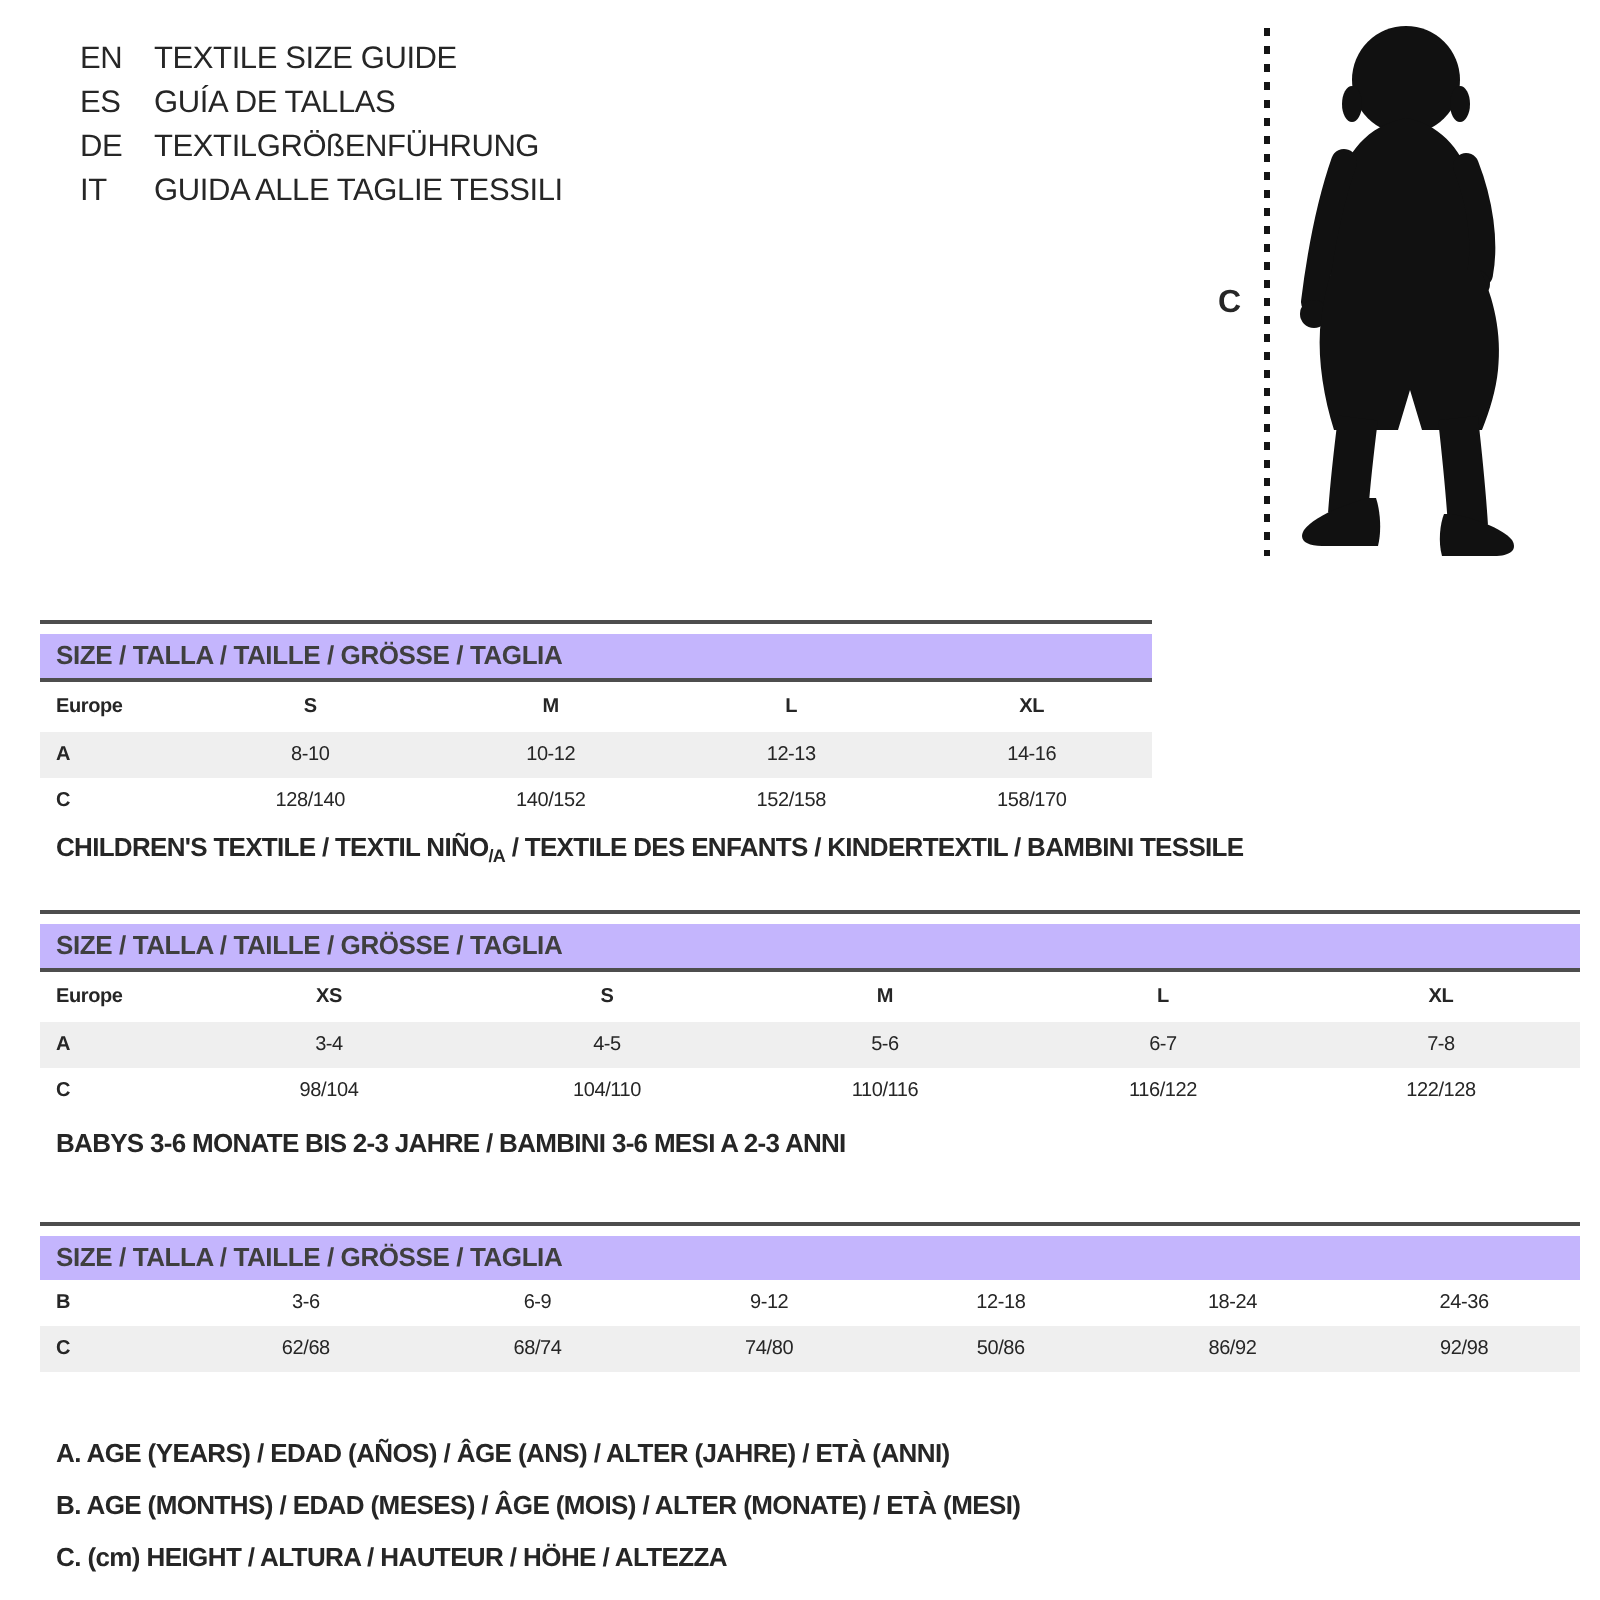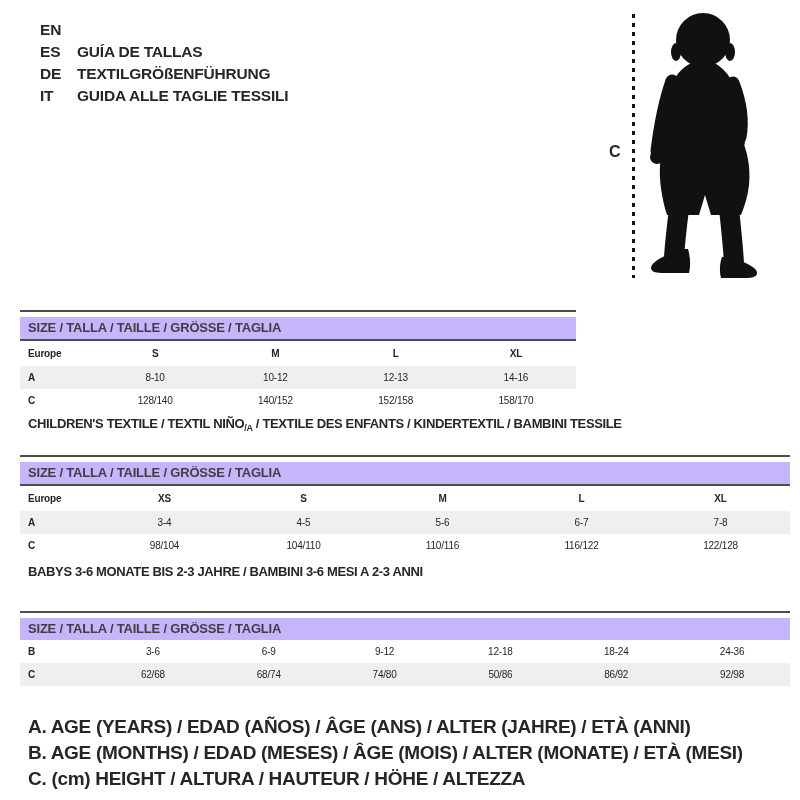--- a/index.html
+++ b/index.html
@@ -1,21 +1,21 @@
 <!DOCTYPE html>
 <html><head>
 <meta charset="utf-8">
 <style>
   html,body { margin:0; padding:0; background:#ffffff; }
   body { width:800px; height:800px; font-family:"Liberation Sans", sans-serif; color:#262626; }
   .canvas { position:relative; width:800px; height:800px; background:#fff; overflow:hidden; }
 
   
   .langs { position:absolute; left:40px; top:19px; }
-  .lang-row { display:flex; height:22px; align-items:center; font-weight:700; font-size:15.5px; letter-spacing:-0.2px; }
+  .lang-row { display:flex; height:22px; align-items:center; font-weight:400; font-size:15.5px; letter-spacing:-0.2px; }
   .lang-code { width:37px; }
 
   
   .dotline { position:absolute; left:632px; top:14px; width:3px; height:264px;
              background:repeating-linear-gradient(to bottom, #141414 0 4px, transparent 4px 9px); }
   .c-label { position:absolute; left:609px; top:143px; font-size:16px; font-weight:700; }
   .toddler { position:absolute; left:645px; top:8px; width:120px; height:272px; }
 
   
   .sec-title { position:absolute; left:28px; font-weight:700; font-size:13px; letter-spacing:-0.35px; white-space:nowrap; }
@@ -37,30 +37,31 @@
   .t-row.header { height:25px; font-weight:700; }
   .t-row.data { height:23px; }
   .t-row.alt { background:#efefef; }
   .lbl { width:75px; padding-left:8px; box-sizing:border-box; font-weight:700; }
   .t-row.header .lbl { font-weight:700; }
   .val { flex:1; text-align:center; }
   .t-row.data .val { font-weight:400; }
 
   
   .notes { position:absolute; left:28px; top:714px; }
-  .note { height:26px; line-height:26px; font-weight:700; font-size:19px; letter-spacing:-0.3px; white-space:nowrap; }
+  .note { height:26px; line-height:26px; font-weight:700; font-size:13px; letter-spacing:-0.3px; white-space:nowrap; }
 </style>
 </head>
 <body>
 
 <div class="canvas">
 
   <div class="langs">
     <div class="lang-row">
       <span class="lang-code">EN</span>
+      <span class="lang-name">TEXTILE SIZE GUIDE</span>
     </div>
     <div class="lang-row">
       <span class="lang-code">ES</span>
       <span class="lang-name">GUÍA DE TALLAS</span>
     </div>
     <div class="lang-row">
       <span class="lang-code">DE</span>
       <span class="lang-name">TEXTILGRÖßENFÜHRUNG</span>
     </div>
     <div class="lang-row">

